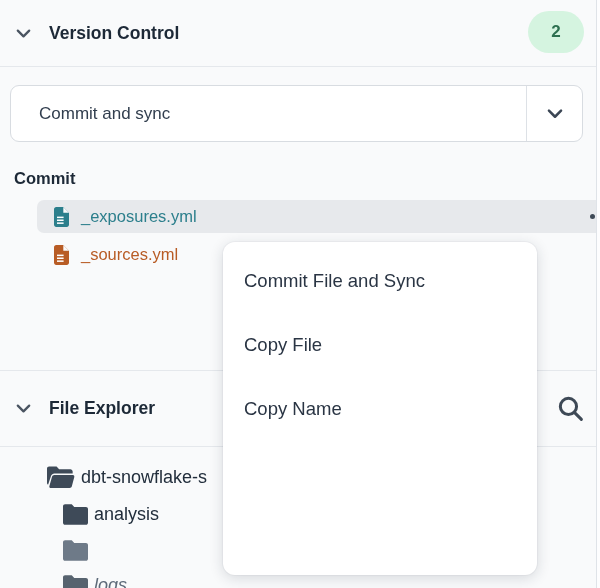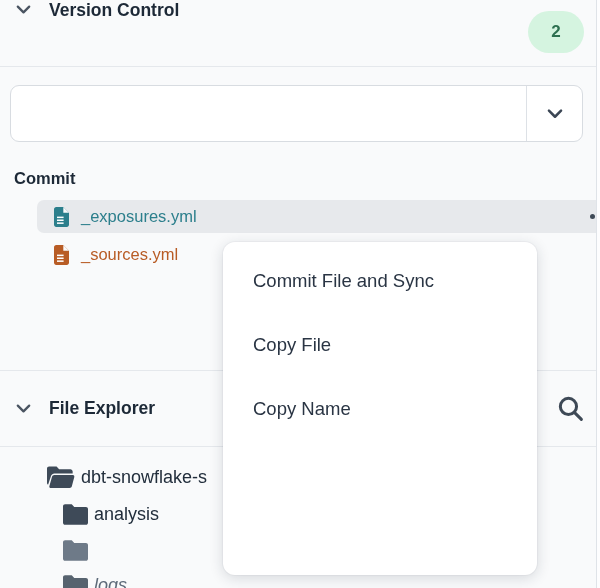--- a/index.html
+++ b/index.html
@@ -9,21 +9,21 @@
   .panel {
     position:relative; width:600px; height:588px;
     background:#f9fafb; overflow:hidden;
   }
   .right-border { position:absolute; left:596px; top:0; width:1px; height:588px; background:#dfe3e8; }
   .right-gutter { position:absolute; left:597px; top:0; width:3px; height:588px; background:#fdfdfe; }
 
   
   .vc-header {
     position:absolute; left:0; top:0; width:596px; height:67px;
-    border-bottom:1px solid #e5e8ec; display:flex; 
+    border-bottom:1px solid #e5e8ec; display:flex; align-items:center;
   }
   .chev { flex:0 0 auto; display:block; }
   .vc-header .chev { margin-left:14px; }
   .section-title {
     margin-left:16px; font-size:17.5px; font-weight:700; color:#1d2937;
   }
   .count-badge {
     position:absolute; left:528px; top:11px; width:56px; height:42px;
     border-radius:21px; background:#d5f4e0; color:#2d7050;
     display:flex; align-items:center; justify-content:center;
@@ -84,21 +84,21 @@
   .tree-packages { left:63px;  top:537px; }
   .tree-logs     { left:63px;  top:572px; }
   .tree-label { margin-left:6px; font-size:18px; color:#222e3c; white-space:nowrap; }
   .tree-label.muted { color:#5d6a79; font-style:italic; }
 
   
   .context-menu {
     position:absolute; left:223px; top:242px; width:314px; height:333px;
     background:#ffffff; border-radius:12px;
     box-shadow:0 3px 14px rgba(25,35,55,0.16), 0 0 0 1px rgba(25,35,55,0.03);
-    padding:7px 9px; z-index:10;
+    padding:7px 0; z-index:10;
   }
   .menu-item {
     height:64px; display:flex; align-items:center; padding-left:21px;
     font-size:18.5px; color:#2a3544; cursor:pointer;
   }
 </style>
 </head>
 <body>
 
 <div class="panel">
@@ -107,20 +107,21 @@
     <svg class="chev" width="19" height="19" viewBox="0 0 20 20">
         <path d="M4 7l6 6 6-6" fill="none" stroke="#4a5461" stroke-width="2.4" stroke-linecap="round" stroke-linejoin="round"></path>
       </svg>
     <span class="section-title">Version Control</span>
   </div>
   <div class="count-badge">
     <span>2</span>
   </div>
 
   <div class="commit-select">
+    <span class="commit-label">Commit and sync</span>
     <div class="commit-caret-box">
       <svg width="22" height="22" viewBox="0 0 20 20">
           <path d="M4.5 7l5.5 5.5L15.5 7" fill="none" stroke="#3b4654" stroke-width="2.3" stroke-linecap="round" stroke-linejoin="round"></path>
         </svg>
     </div>
   </div>
 
   <div class="changes-label">Commit</div>
 
   <div class="file-row selected row-exposures">

